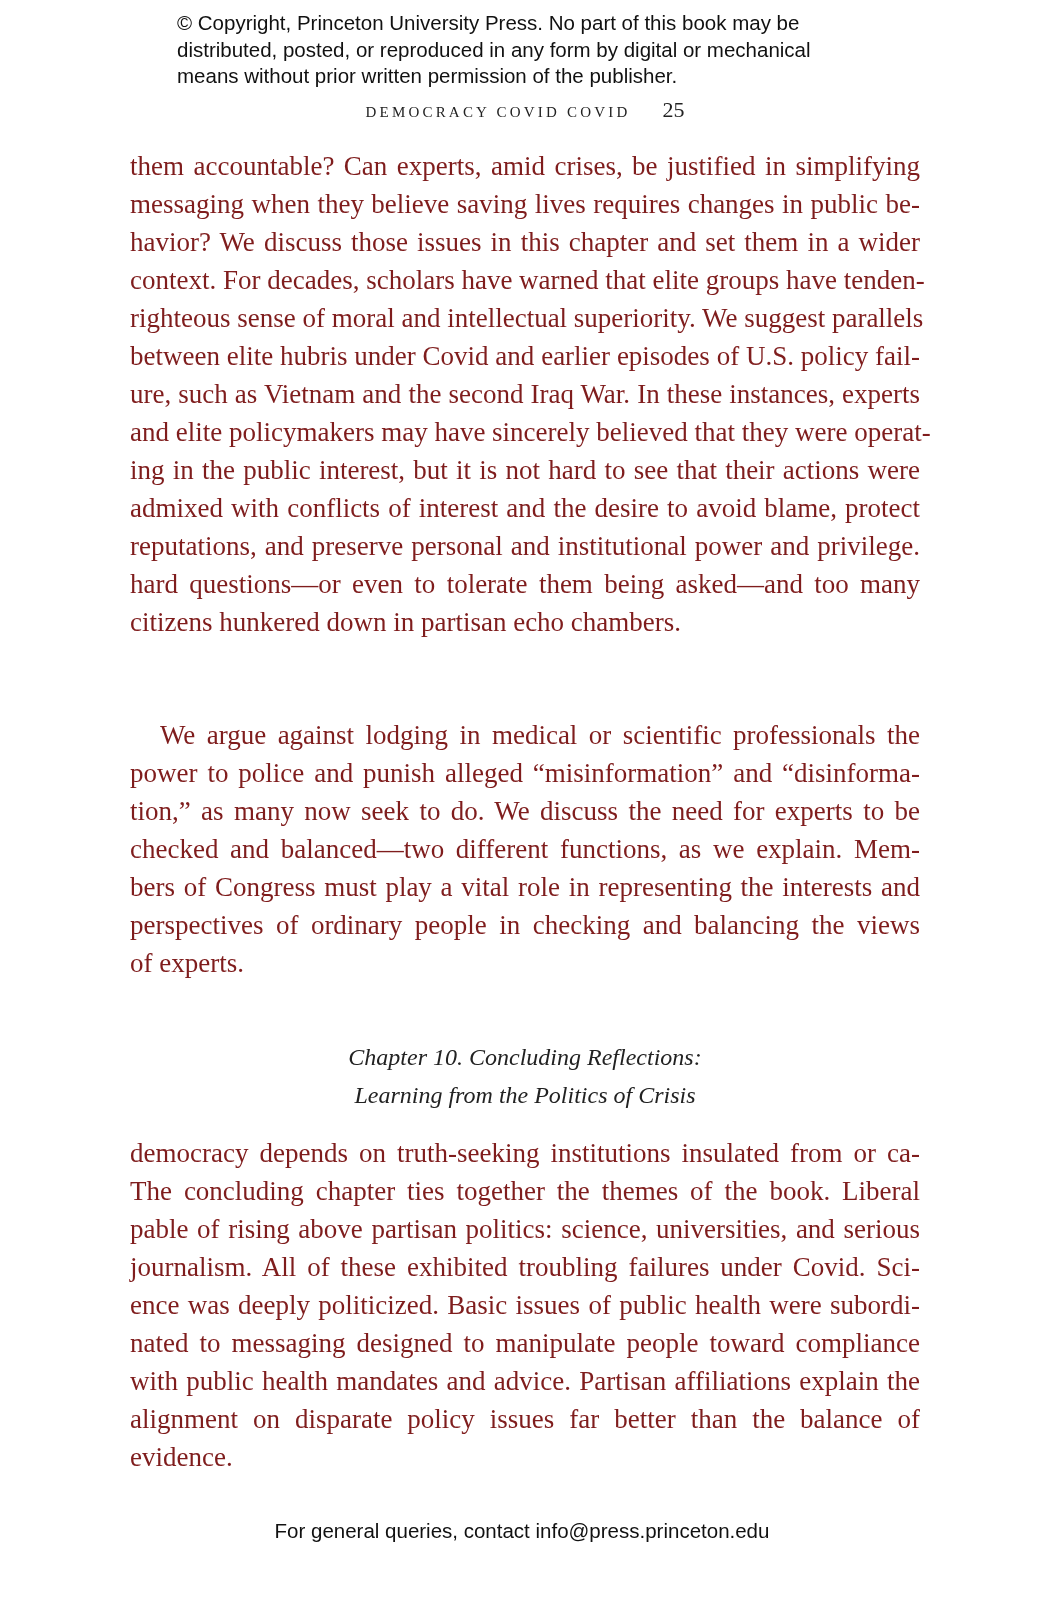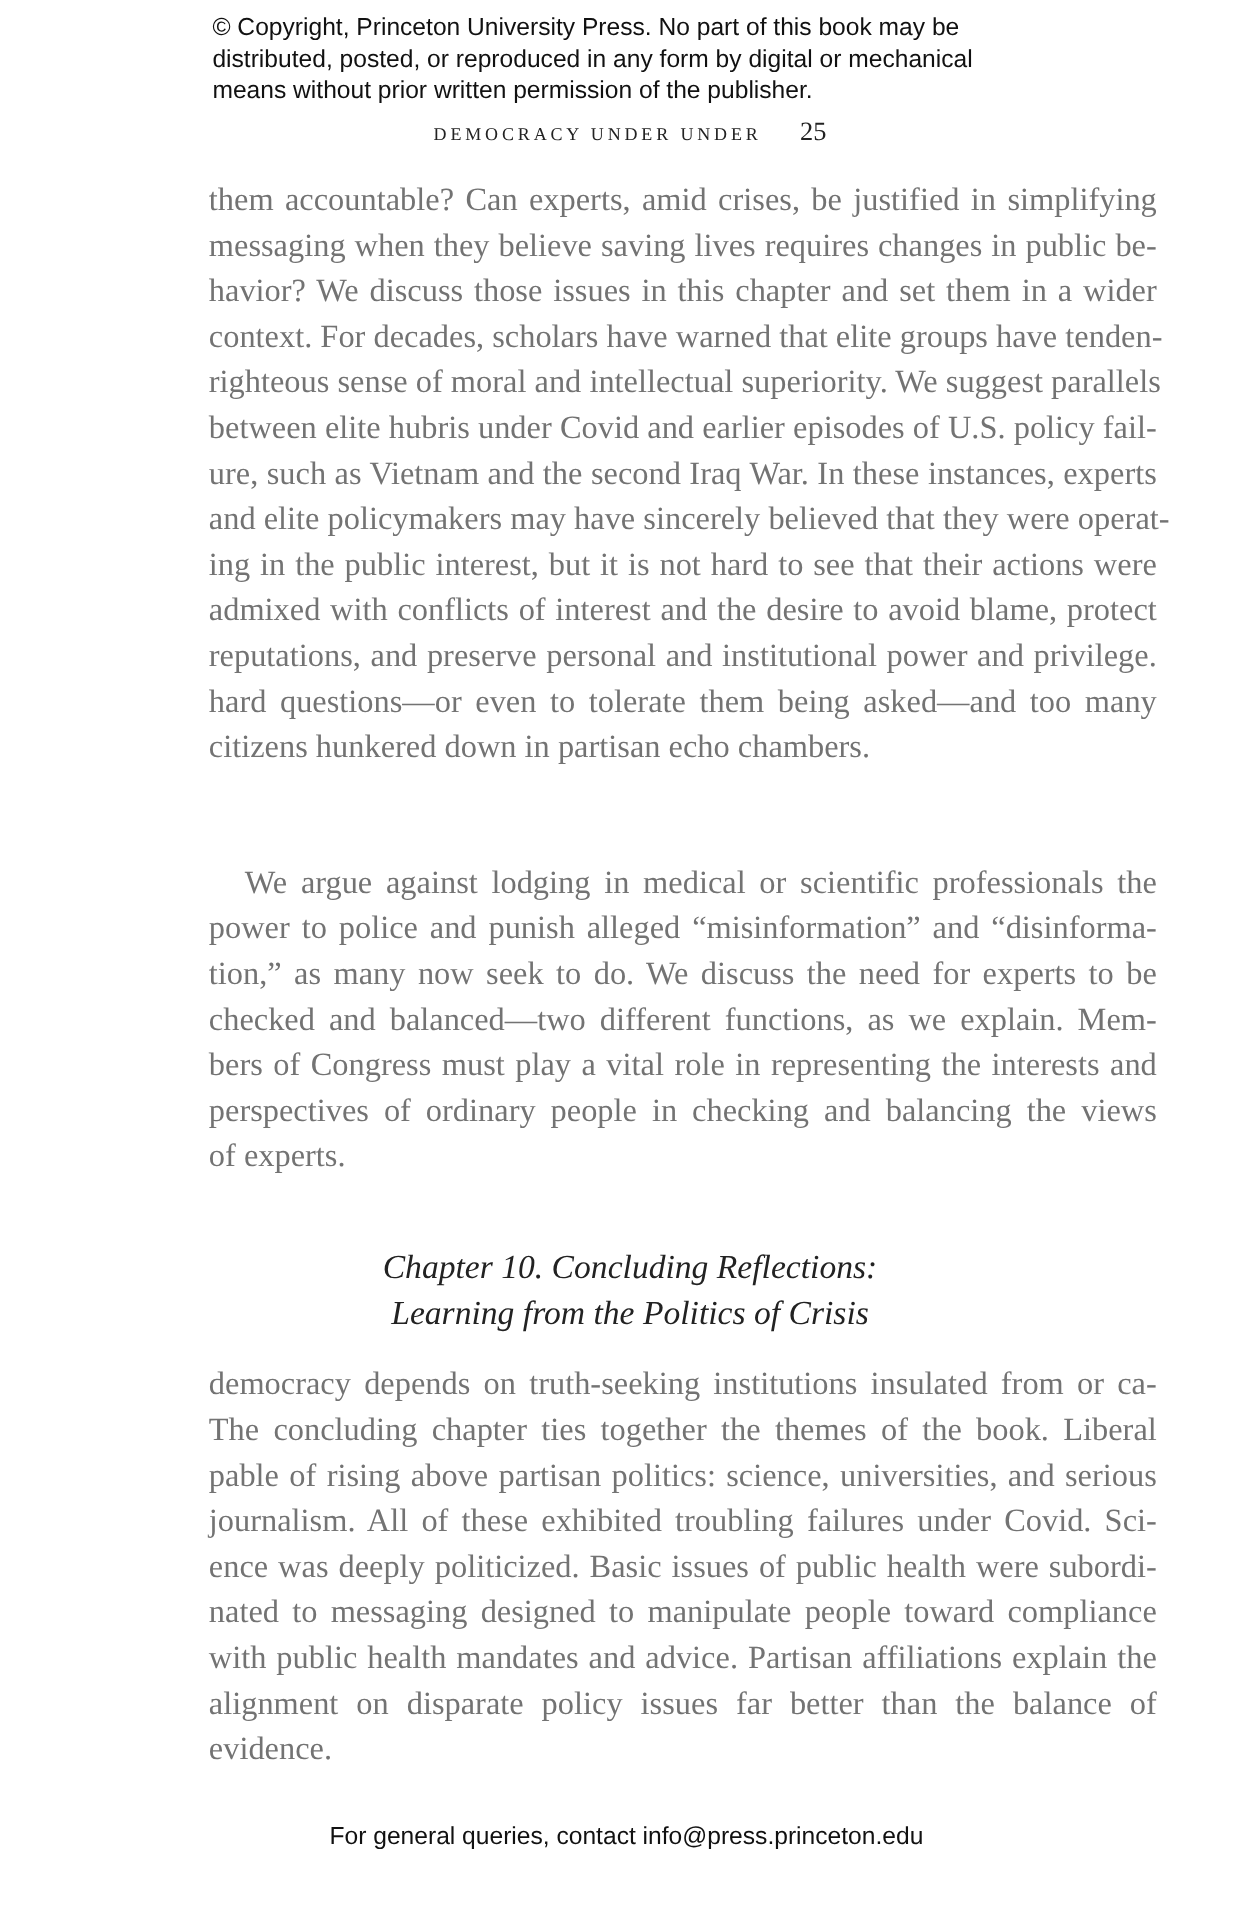--- a/index.html
+++ b/index.html
@@ -10,51 +10,51 @@
     }
     .notice div { white-space: nowrap; }
     .running-head {
       position: absolute; left: 0; top: 97px; width: 1050px; text-align: center;
       font-family: "Liberation Serif", serif; font-size: 15px; letter-spacing: 3.2px; color: #222;
     }
     .running-head .title { margin-left: 0; }
     .running-head .page { margin-left: 32px; letter-spacing: 0; font-size: 22px; }
     .body-text {
       position: absolute; left: 130px; width: 790px;
-      font-family: "Liberation Serif", serif; font-size: 27px; color: #737373; margin-left: 44px;
+      font-family: "Liberation Serif", serif; font-size: 27px; color: #7f1d1d;
     }
     .line {
       display: block; height: 38px; line-height: 38px; white-space: nowrap;
       text-align: justify; text-align-last: justify;
     }
     .line.last { text-align-last: left; }
     .line.indent { padding-left: 30px; }
     .p1 { top: 147px; }
     .p2 { top: 716px; }
     .p3 { top: 1134px; }
     .chapter-heading {
       position: absolute; left: 0; top: 1038px; width: 1050px; text-align: center;
-      font-family: "Liberation Serif", serif; font-style: italic; font-size: 28px; line-height: 38px; color: #222;
+      font-family: "Liberation Serif", serif; font-style: italic; font-size: 24px; line-height: 38px; color: #222;
     }
     .footer {
       position: absolute; left: 0; top: 1519px; width: 1044px; text-align: center;
       font-family: "Liberation Sans", sans-serif; font-size: 20.5px; color: #111;
     }
   </style>
 </head>
 <body>
 
 <div class="notice">
   <div>© Copyright, Princeton University Press. No part of this book may be</div>
   <div>distributed, posted, or reproduced in any form by digital or mechanical</div>
   <div>means without prior written permission of the publisher.</div>
 </div>
 
 <div class="running-head">
-  <span class="title">DEMOCRACY UNDER UNDER</span><span class="page">25</span>
+  <span class="title">DEMOCRACY COVID COVID</span><span class="page">25</span>
 </div>
 
 <div class="body-text p1">
   <span class="line">them accountable? Can experts, amid crises, be justified in simplifying</span>
   <span class="line">messaging when they believe saving lives requires changes in public be-</span>
   <span class="line">havior? We discuss those issues in this chapter and set them in a wider</span>
   <span class="line">context. For decades, scholars have warned that elite groups have tenden-</span>
   <span class="line">righteous sense of moral and intellectual superiority. We suggest parallels</span>
   <span class="line">between elite hubris under Covid and earlier episodes of U.S. policy fail-</span>
   <span class="line">ure, such as Vietnam and the second Iraq War. In these instances, experts</span>

